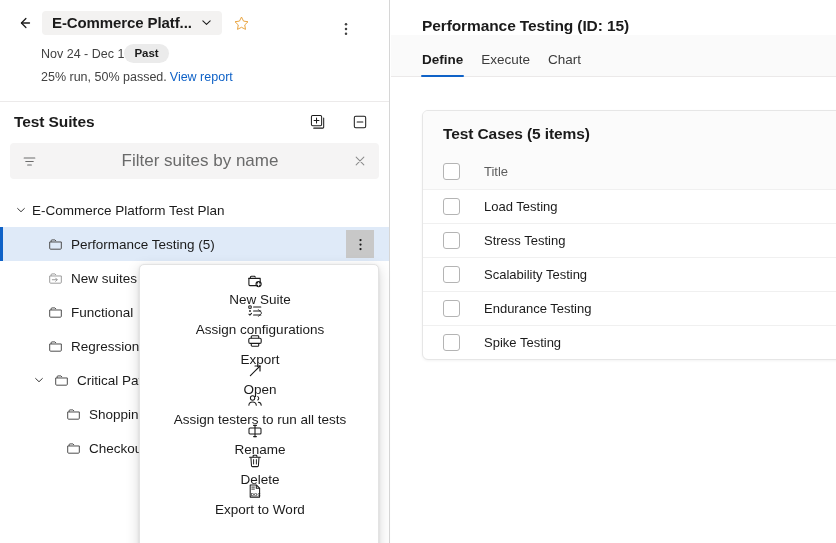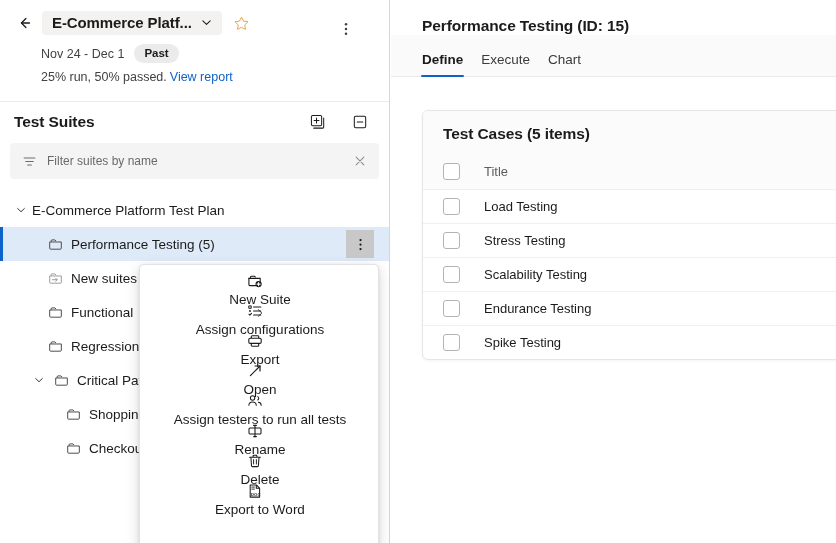--- a/index.html
+++ b/index.html
@@ -45,21 +45,21 @@
     display: flex; align-items: center; justify-content: center;
     cursor: pointer;
   }
   .kebab-top {
     position: absolute; right: 32px; top: 18px;
     width: 22px; height: 22px;
     display: flex; align-items: center; justify-content: center;
     cursor: pointer; color: #424242;
   }
   .plan-meta-row {
-    display: flex; align-items: center; gap: 10px;
+    display: flex; align-items: center; 
     margin: 6px 0 0 31px;
   }
   .plan-dates { font-size: 12.5px; color: #424242; }
   .past-badge {
     background: #ebebeb; color: #1b1b1b;
     font-size: 11.5px; font-weight: 700;
     border-radius: 11px; padding: 3px 10px 4px 10px;
   }
   .plan-stats-row { margin: 7px 0 0 31px; font-size: 12.5px; color: #424242; }
   .plan-stats-row .link { color: #0f62c7; cursor: pointer; margin-left: 3px; }
@@ -80,21 +80,21 @@
 
   
   .filter-wrap { padding: 2px 10px 0 10px; }
   .filter-box {
     height: 36px; background: #f5f4f4; border-radius: 4px;
     display: flex; align-items: center; padding: 0 12px 0 12px;
   }
   .filter-icon { color: #6c6c6c; display:flex; align-items:center; margin-right: 10px;}
   .filter-input {
     flex: 1; border: none; outline: none; background: transparent;
-    font-family: inherit; font-size: 12px; color: #1d4ed8;
+    font-family: inherit; font-size: 17px; color: #1d4ed8; text-align: center;
   }
   .filter-input::placeholder { color: #6a6a6a; }
   .filter-clear { color: #8a8a8a; cursor: pointer; display:flex; align-items:center;}
 
   
   .tree { margin-top: 14px; }
   .tree-row {
     height: 34px; display: flex; align-items: center;
     position: relative; cursor: pointer; font-size: 13.5px; color: #1b1b1b;
   }

